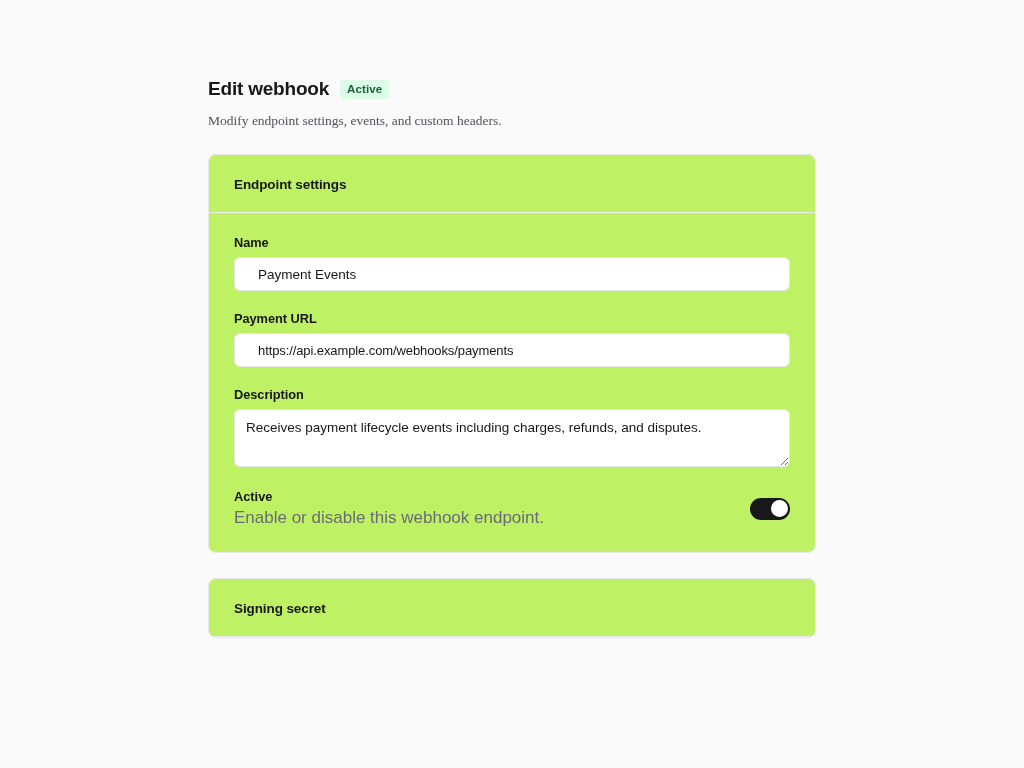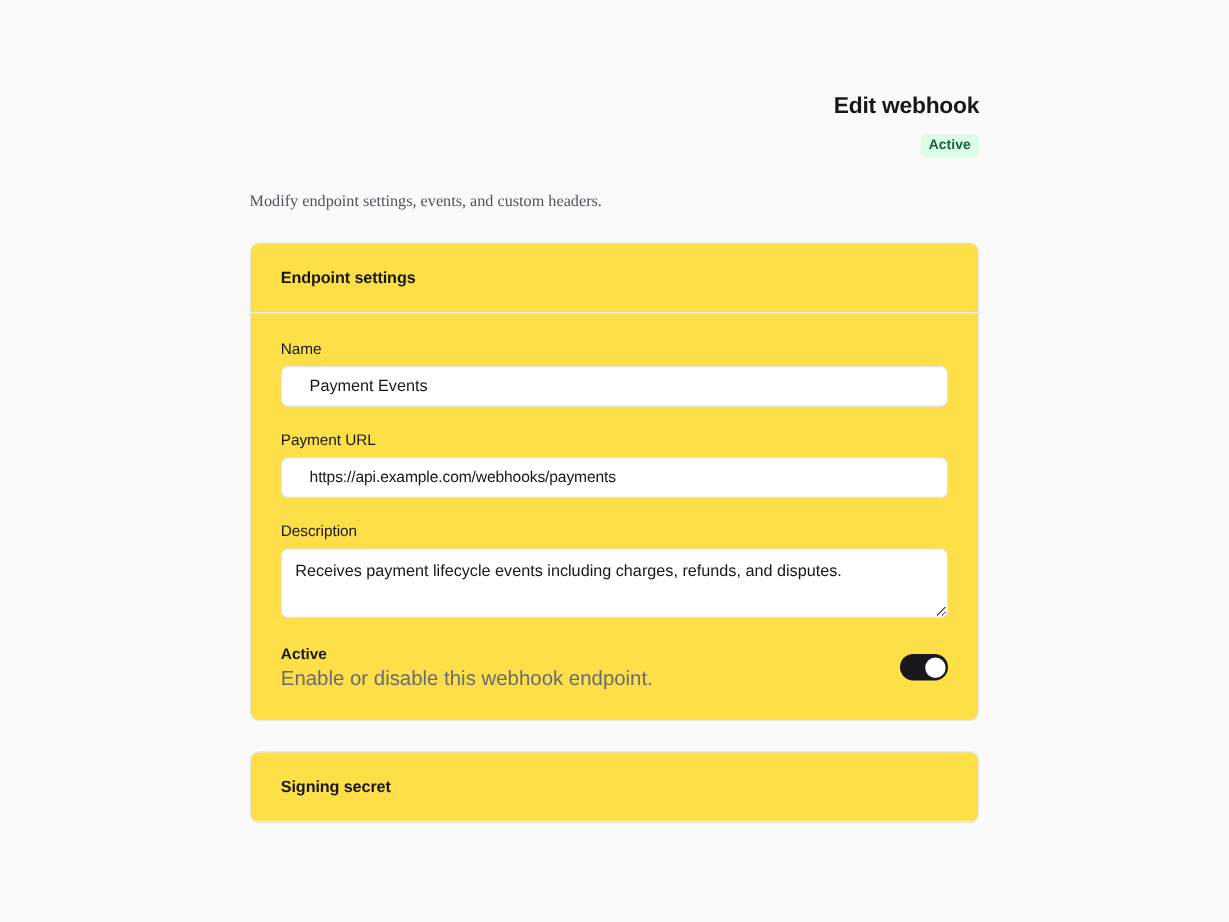--- a/index.html
+++ b/index.html
@@ -27,24 +27,23 @@
     top: 78px;
     width: 608px;
   }
 
   
   .page-head {
     margin-bottom: 24px;
   }
   .title-row {
     display: flex;
-    align-items: flex-end;
+    align-items: center;
     gap: 11px;
-    margin: 0 0 27px 0;
-    flex-direction: column;
+    margin: 0 0 10px 0;
   }
   .page-title {
     font-size: 19px;
     font-weight: bold;
     color: #17171a;
     letter-spacing: -0.2px;
     line-height: 1.2;
   }
   .status-badge {
     display: inline-block;
@@ -59,21 +58,21 @@
   }
   .page-subtitle {
     font-size: 13.5px;
     color: #52525b;
     line-height: 1.45;
     font-family: Liberation Serif, serif;
   }
 
   
   .card {
-    background: #fde047;
+    background: #bef264;
     border: 1px solid #e8e8ea;
     border-radius: 8px;
     margin-bottom: 25px;
     overflow: hidden;
   }
   .card-header {
     padding: 20px 25px 19px 25px;
     border-bottom: 1px solid #ededef;
   }
   .card-header-title {
@@ -87,21 +86,21 @@
   }
 
   
   .field {
     margin-bottom: 20px;
   }
   .field:last-child { margin-bottom: 0; }
   .field-label {
     display: block;
     font-size: 12.8px;
-    font-weight: normal;
+    font-weight: bold;
     color: #17171a;
     margin-bottom: 7px;
     letter-spacing: -0.05px;
   }
   .input {
     display: block;
     width: 100%;
     height: 34px;
     border: 1px solid #e4e4e7;
     border-radius: 6px;

